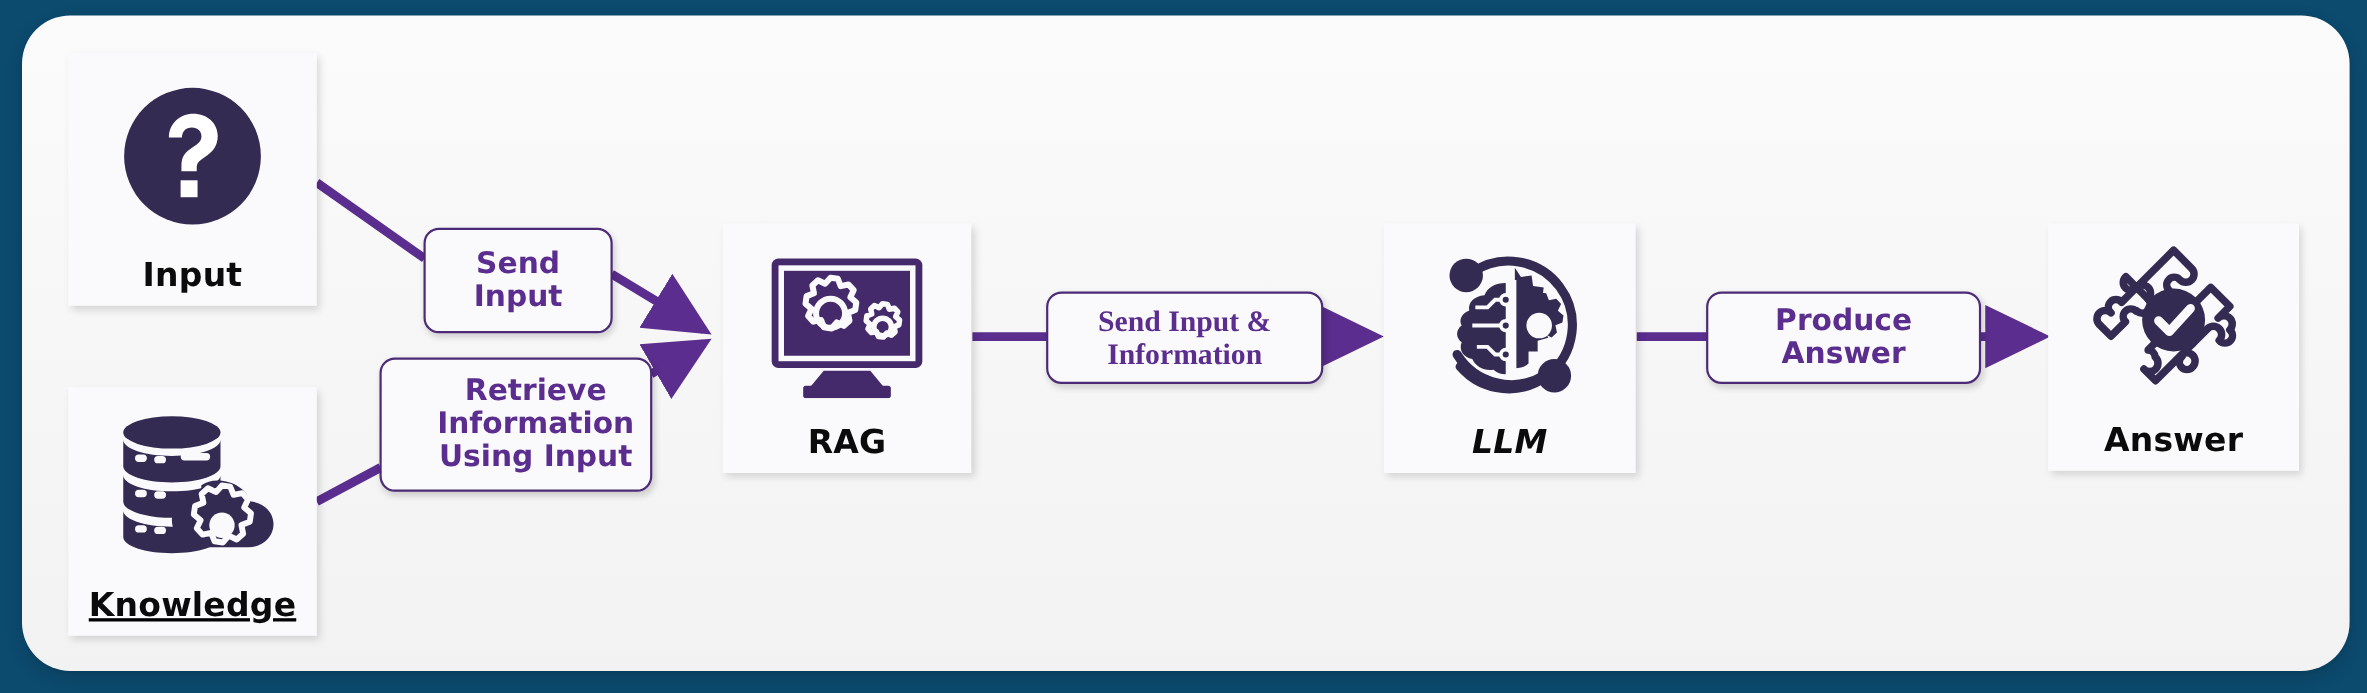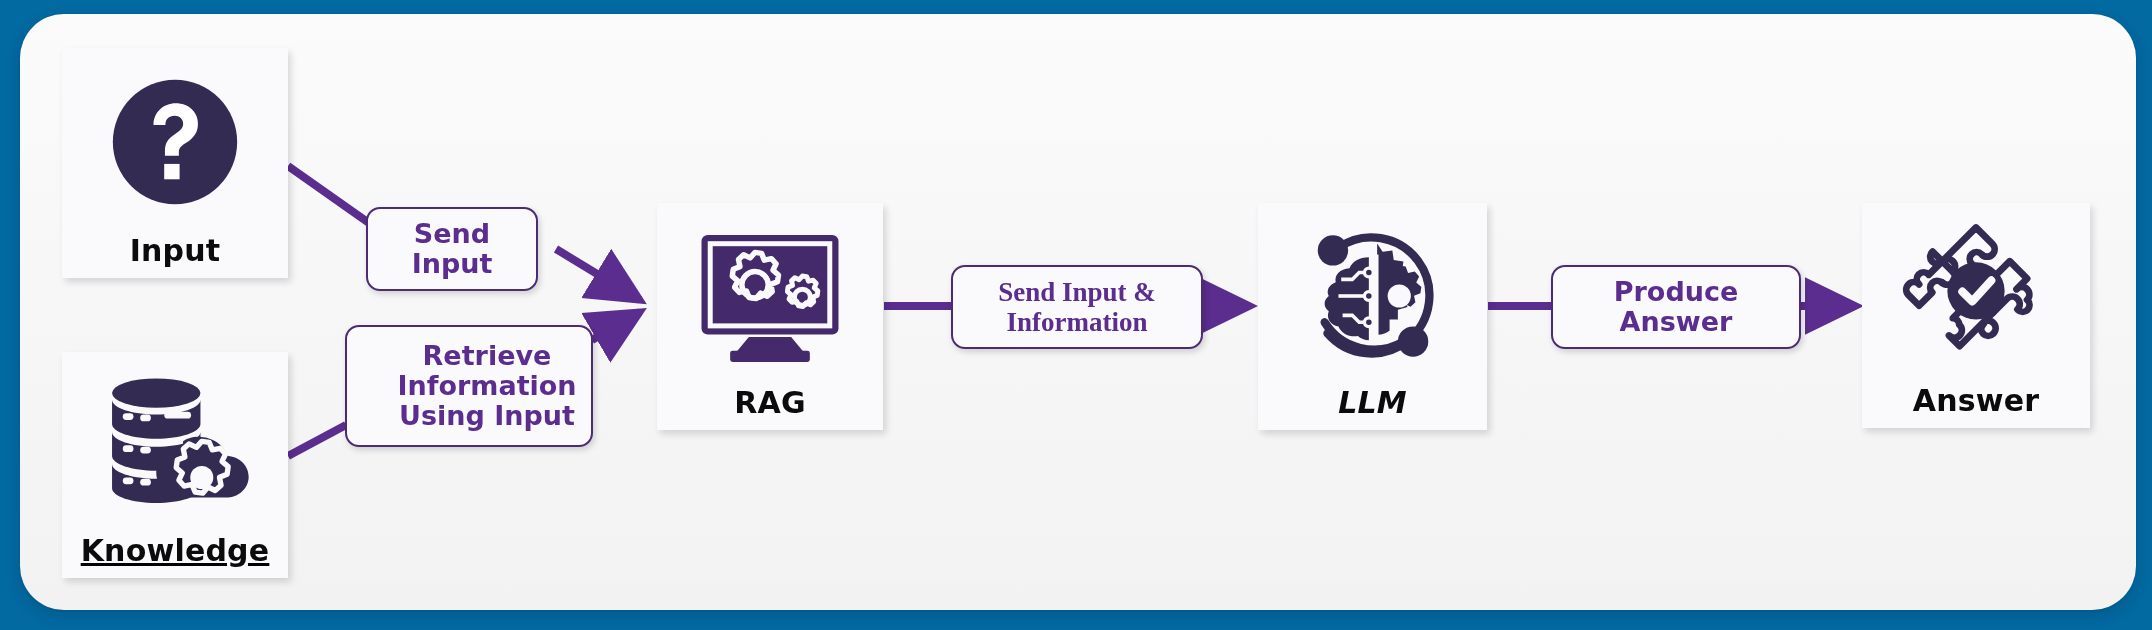--- a/index.html
+++ b/index.html
@@ -7,21 +7,21 @@
     padding: 0;
     background: #ffffff;
   }
   body {
     font-family: "DejaVu Sans", "Liberation Sans", sans-serif;
   }
   #canvas {
     position: relative;
     width: 2152px;
     height: 630px;
-    background: #0369a1;
+    background: #0c4a6e;
     overflow: hidden;
   }
   
   #panel {
     position: absolute;
     left: 20px;
     top: 14px;
     width: 2116px;
     height: 596px;
     border-radius: 44px;
@@ -227,21 +227,21 @@
           <path d="M55 55 h18 v11 a5.5 5.5 0 0 1 11 0 v0.4 a5 5 0 0 1-10 0 V66 h-1 V90 H62 a5.5 5.5 0 0 0-0-11 h-0.4 a5 5 0 0 0-6.6 0z"></path>
         </g>
 
         <circle cx="55" cy="52" r="21" fill="#332b52"></circle>
         <path d="M45 52.5 l7.2 7.2 14 -15.4" fill="none" stroke="#fafafc" stroke-width="6" stroke-linecap="round" stroke-linejoin="round"></path>
       </svg>
     </div>
     <div class="node-label">Answer</div>
   </div>
 
-  <div class="pill" style="left:366px; top:207px; width:172px; height:84px;">
+  <div class="pill" style="left:385px; top:207px; width:172px; height:96px;">
     <div>
       <span>Send</span>
       <span>Input</span>
     </div>
   </div>
 
   <div class="pill" style="left:345px; top:325px; width:248px; height:122px;padding-left:36px;">
     <div>
       <span>Retrieve</span>
       <span>Information</span>

